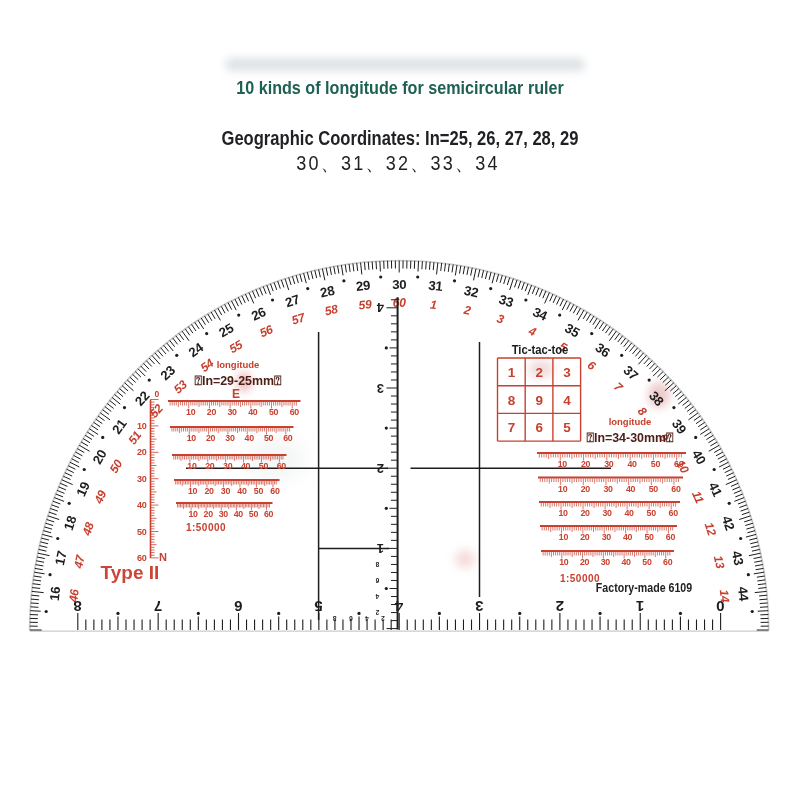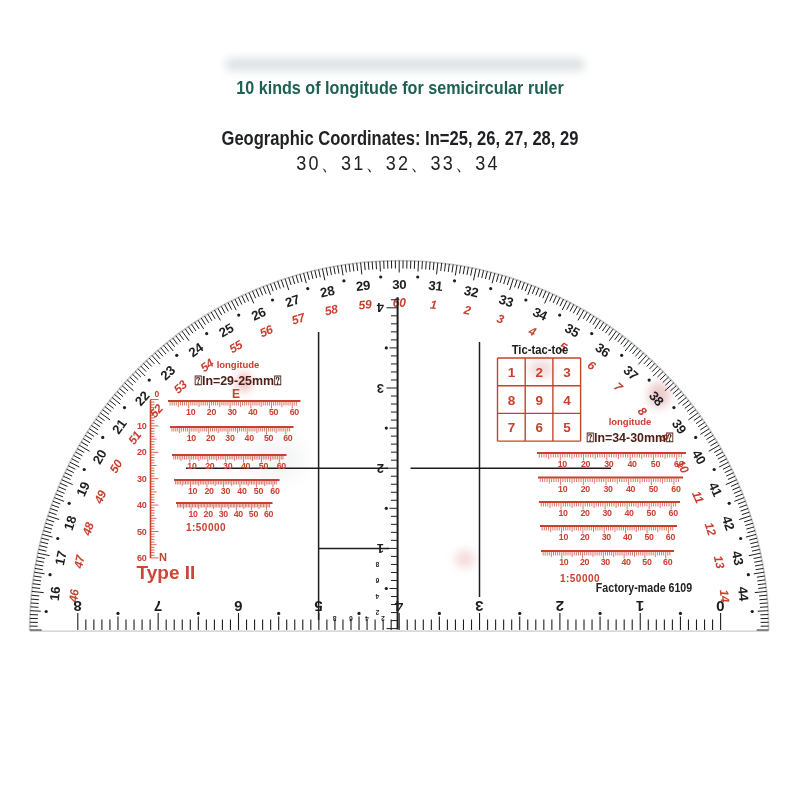--- a/index.html
+++ b/index.html
@@ -14,21 +14,21 @@
   [data-name="subtitle-line1"]{left:400px;top:138px;font-size:19.5px;color:#1f2023;}
   [data-name="subtitle-line2"]{left:398px;top:163px;font-size:20px;color:#1f2023;
       font-weight:normal;letter-spacing:2.5px;}
   [data-name="longitude-label-left"]{left:238px;top:364px;font-size:9.5px;color:#c8402f;font-weight:600;}
   [data-name="formula-left"]{left:238px;top:381px;font-size:13.5px;color:#4e2018;transform:translate(-50%,-50%) scaleX(.92);}
   [data-name="east-label"]{left:236px;top:394px;font-size:12px;color:#c8402f;}
   [data-name="north-label"]{left:163px;top:557px;font-size:11px;color:#c8402f;}
   [data-name="longitude-label-right"]{left:630px;top:421px;font-size:9.5px;color:#c8402f;font-weight:600;}
   [data-name="formula-right"]{left:630px;top:438px;font-size:13.5px;color:#4e2018;transform:translate(-50%,-50%) scaleX(.92);}
   [data-name="tictactoe-title"]{left:540px;top:350px;font-size:12.5px;color:#1d1d1f;}
-  [data-name="type-label"]{left:130px;top:573px;font-size:19px;color:#cd4537;margin-left:36px;}
+  [data-name="type-label"]{left:130px;top:573px;font-size:19px;color:#cd4537;}
   [data-name="ratio-left"]{left:206px;top:527px;font-size:10px;color:#c8402f;letter-spacing:.5px;}
   [data-name="ratio-right"]{left:580px;top:578px;font-size:10px;color:#c8402f;letter-spacing:.5px;}
   [data-name="factory-label"]{left:644px;top:588px;font-size:12.5px;color:#222;}
   .smudge{position:absolute;border-radius:50%;pointer-events:none;}
 </style>
 </head>
 <body data-name="product-photo">
 
 <div class="smudge" data-name="photo-artifact" style="left:225px;top:58px;width:360px;height:13px;background:rgba(190,198,204,.5);filter:blur(4px);border-radius:6px;"></div>
 <div class="smudge" data-name="photo-artifact" style="left:236px;top:372px;width:16px;height:20px;background:rgba(215,120,120,.45);filter:blur(4px);"></div>

